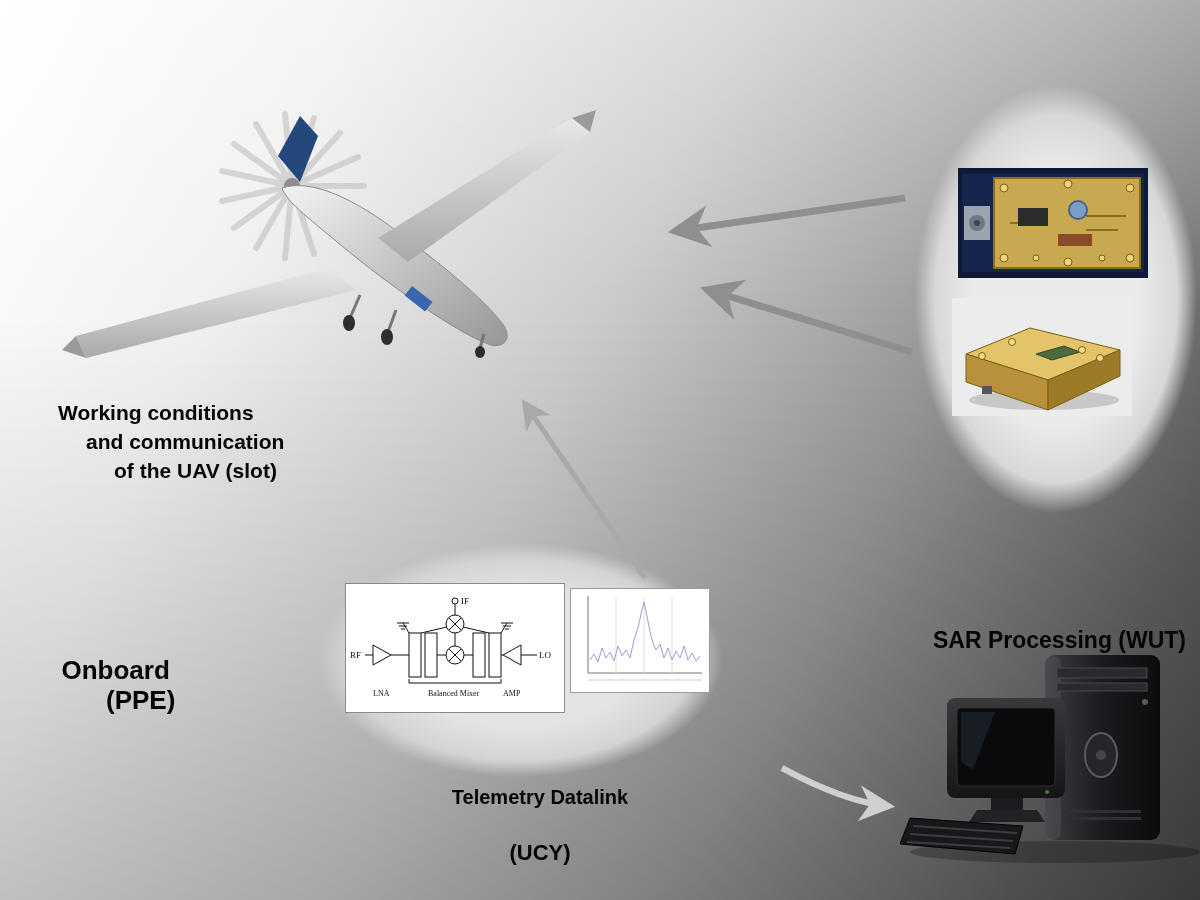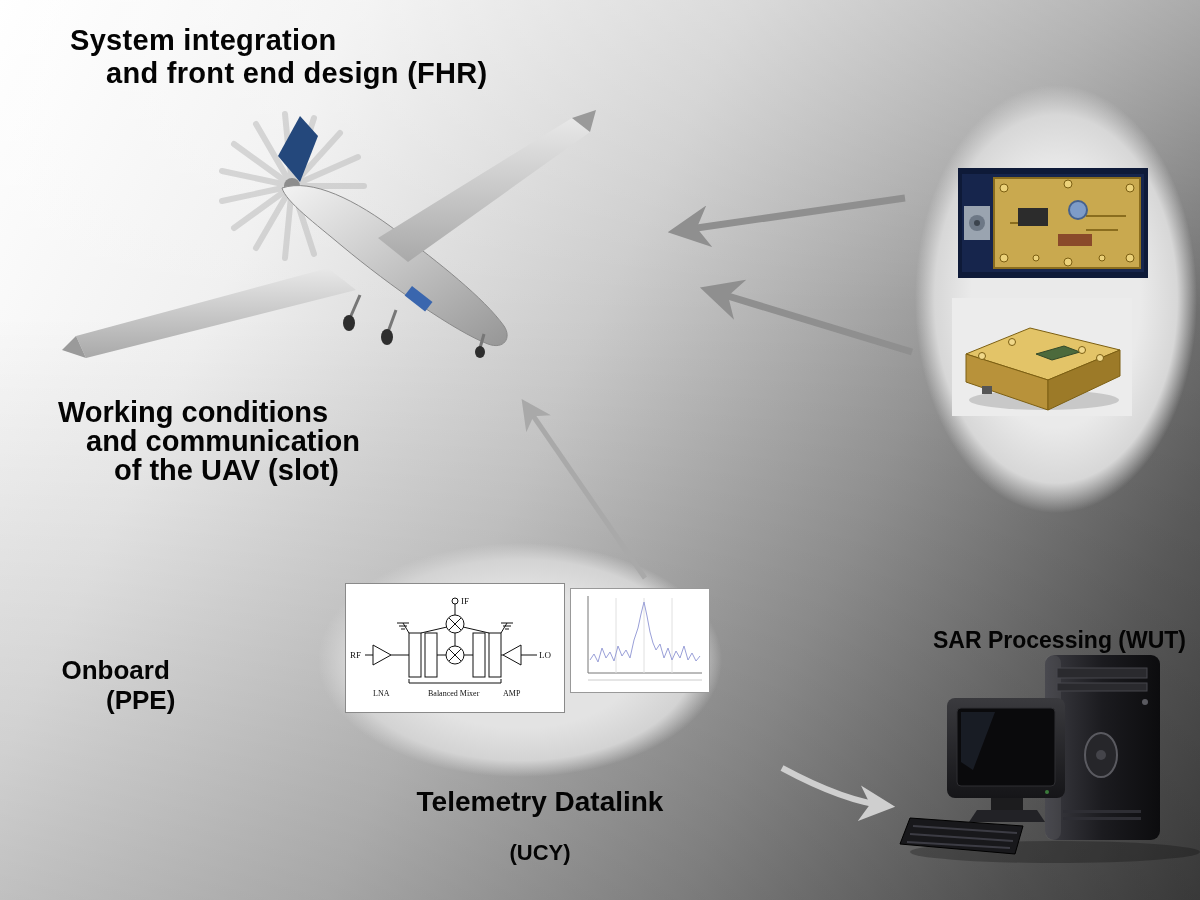--- a/index.html
+++ b/index.html
@@ -13,29 +13,29 @@
   .abs{position:absolute;}
   .blob{position:absolute;border-radius:50%;}
   .blob-components{left:915px;top:85px;width:282px;height:428px;
     background:radial-gradient(closest-side,#eaeaea 60%,#d7d7d7 86%,rgba(215,215,215,0) 100%);}
   .blob-datalink{left:318px;top:543px;width:404px;height:234px;
     background:radial-gradient(closest-side,#e3e3e3 58%,#d3d3d3 86%,rgba(211,211,211,0) 100%);}
   .t{position:absolute;font-weight:700;color:#040404;}
   .t .line{display:block;}
   .title-block{left:70px;top:24px;font-size:29px;line-height:33px;letter-spacing:0.3px;}
   .title-block .l2{margin-left:36px;}
-  .working-block{left:58px;top:398px;font-size:29px;line-height:29px;}
+  .working-block{left:58px;top:398px;font-size:21px;line-height:29px;}
   .working-block .l2{margin-left:28px;}
   .working-block .l3{margin-left:56px;}
   .onboard-block{left:56px;top:655px;font-size:26px;line-height:30px;text-align:center;}
   .onboard-block .l2{margin-left:22px;}
   .onboard-block .l3{margin-left:50px;}
   .components-label{left:700px;top:402px;font-size:24px;}
   .sar-label{left:933px;top:627px;font-size:23px;}
-  .telemetry-l1{left:340px;top:786px;width:400px;text-align:center;font-size:28px;}
+  .telemetry-l1{left:340px;top:786px;width:400px;text-align:center;font-size:20px;}
   .telemetry-l2{left:340px;top:840px;width:400px;text-align:center;font-size:22px;}
   .overlay{position:absolute;left:0;top:0;pointer-events:none;}
   svg text.ser{font-family:"Liberation Serif","DejaVu Serif",serif;fill:#111;}
 </style>
 </head>
 <body>
 
 <div class="slide">
 
   <div class="blob blob-components"></div>
@@ -220,24 +220,20 @@
       <marker id="ah-light" viewBox="0 0 10 10" refX="8" refY="5" markerWidth="6" markerHeight="6" orient="auto-start-reverse">
         <path d="M0,0 L10,5 L0,10 L3,5 Z" fill="#cfcfcf"></path>
       </marker>
     </defs>
     <path d="M905,198 L676,231" stroke="#8f8f8f" stroke-width="7" fill="none" marker-end="url(#ah-dark)"></path>
     <path d="M912,352 L708,290" stroke="#8f8f8f" stroke-width="7" fill="none" marker-end="url(#ah-dark)"></path>
     <path d="M645,578 L525,404" stroke="#a9a9a9" stroke-width="5" fill="none" marker-end="url(#ah-mid)"></path>
     <path d="M782,768 Q845,802 888,806" stroke="#cfcfcf" stroke-width="6" fill="none" marker-end="url(#ah-light)"></path>
   </svg>
 
-  <div class="t title-block">
-    <span class="line l1">System integration</span>
-    <span class="line l2">and front end design (FHR)</span>
-  </div>
 
   <div class="t working-block">
     <span class="line l1">Working conditions</span>
     <span class="line l2">and communication</span>
     <span class="line l3">of the UAV (slot)</span>
   </div>
 
 
   <div class="t onboard-block">
     <span class="line l1">Onboard</span>

